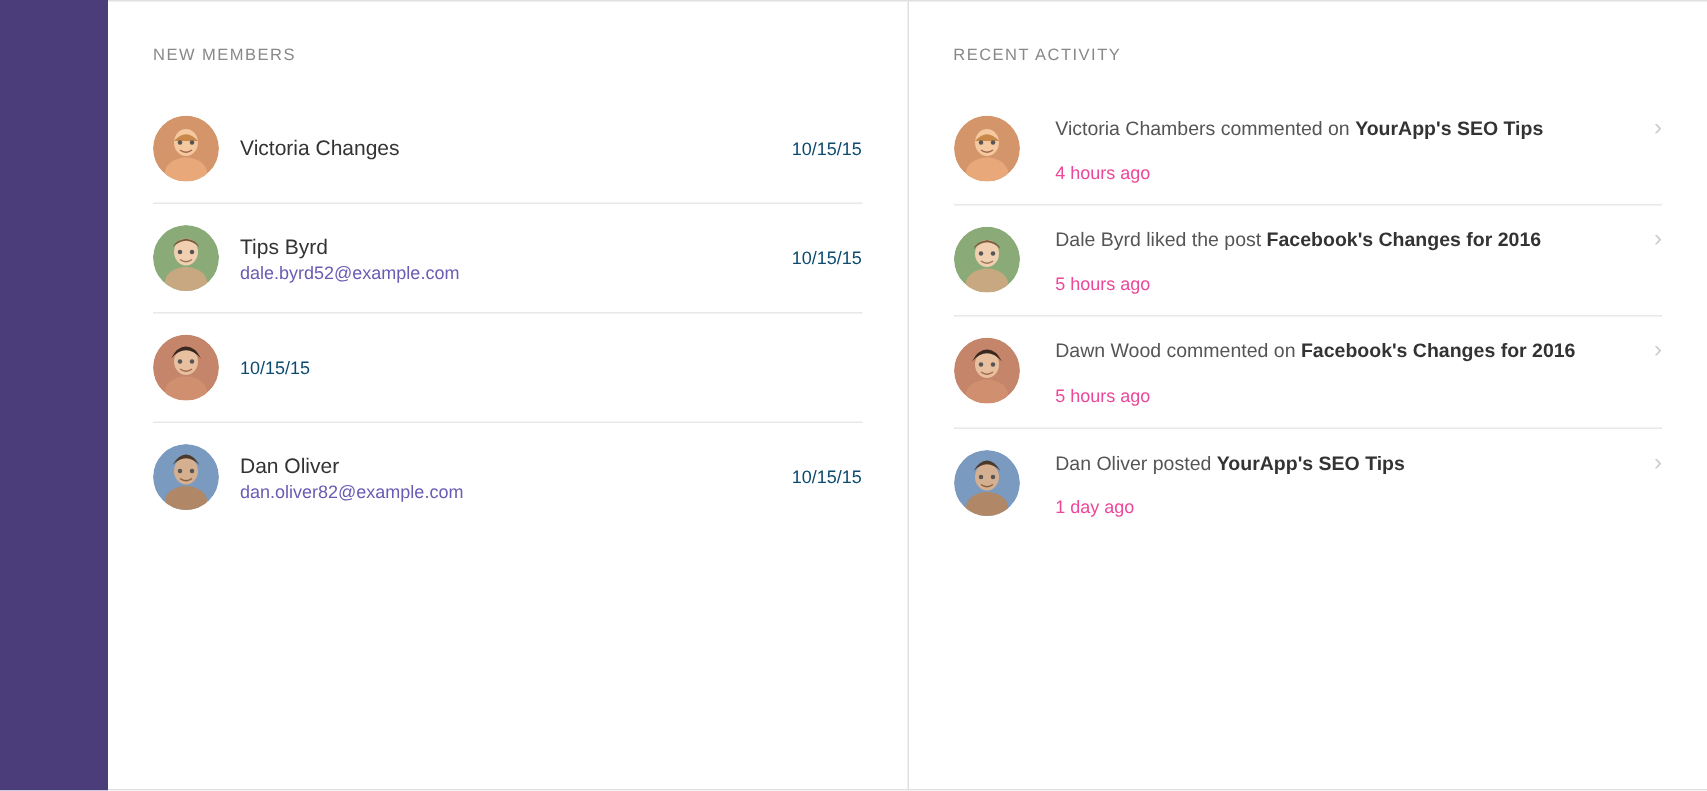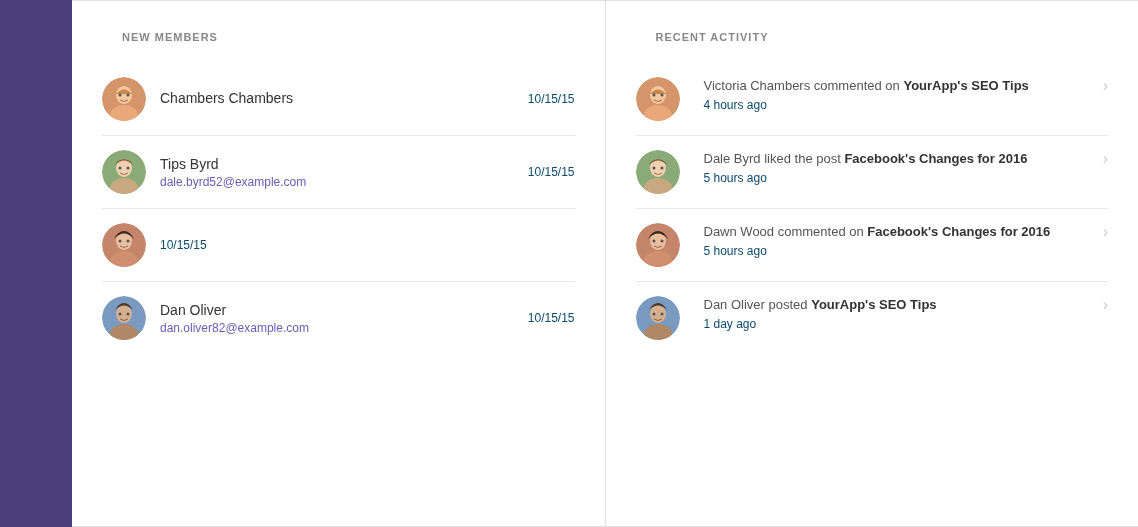--- a/index.html
+++ b/index.html
@@ -30,26 +30,25 @@
       border-right: 1px solid #e0e0e0;
     }
 
     .right-panel {
       flex: 1;
       padding: 30px 30px;
     }
 
     .section-title {
       font-size: 11px;
-      font-weight: 700;
+      font-weight: 400;
       letter-spacing: 1px;
       color: #888;
       text-transform: uppercase;
       margin-bottom: 20px;
-      margin-left: 20px;
     }
 
     .member-item {
       display: flex;
       align-items: center;
       padding: 14px 0;
       border-bottom: 1px solid #e8e8e8;
     }
 
     .member-item:last-child {
@@ -101,22 +100,22 @@
       line-height: 1.4;
     }
 
     .activity-text strong {
       color: #333;
       font-weight: 600;
     }
 
     .activity-time {
       font-size: 12px;
-      color: #0c4a6e;
-      margin-top: 3px;
+      color: #ec4899;
+      margin-top: 13px;
     }
 
     .chevron {
       color: #ccc;
       font-size: 16px;
       flex-shrink: 0;
       margin-left: 10px;
     }
 
     
@@ -145,21 +144,21 @@
           <circle cx="22" cy="22" r="22" fill="#d4956a"></circle>
           <ellipse cx="22" cy="18" rx="8" ry="9" fill="#f5c9a0"></ellipse>
           <ellipse cx="22" cy="38" rx="14" ry="10" fill="#e8a87a"></ellipse>
           <path d="M14 17 Q22 8 30 17" fill="#c8884a" stroke="none"></path>
           <circle cx="18" cy="18" r="1.5" fill="#555"></circle>
           <circle cx="26" cy="18" r="1.5" fill="#555"></circle>
           <path d="M18 23 Q22 26 26 23" stroke="#a0664a" stroke-width="1" fill="none"></path>
         </svg>
       </div>
       <div class="member-info">
-        <div class="member-name">Chambers Chambers</div>
+        <div class="member-name">Victoria Changes</div>
       </div>
       <div class="member-date">10/15/15</div>
     </div>
 
     <div class="member-item">
       <div class="face-svg">
         <svg viewBox="0 0 44 44" xmlns="http://www.w3.org/2000/svg">
           <circle cx="22" cy="22" r="22" fill="#8aaa78"></circle>
           <ellipse cx="22" cy="18" rx="8" ry="9" fill="#f0d0b0"></ellipse>
           <ellipse cx="22" cy="38" rx="14" ry="10" fill="#c8a880"></ellipse>

